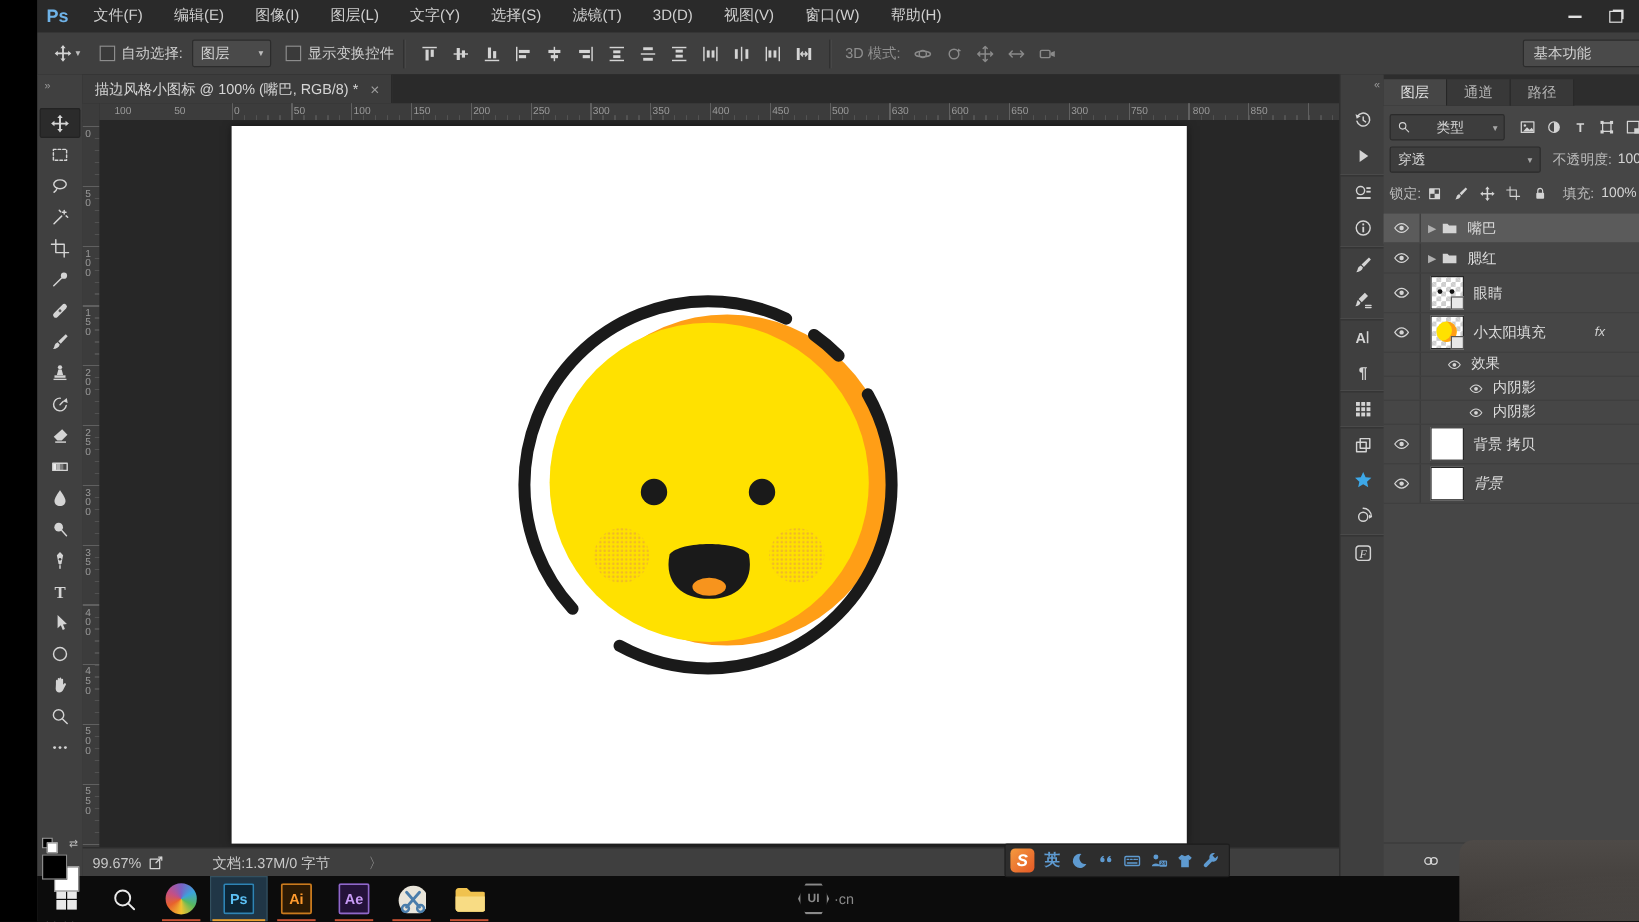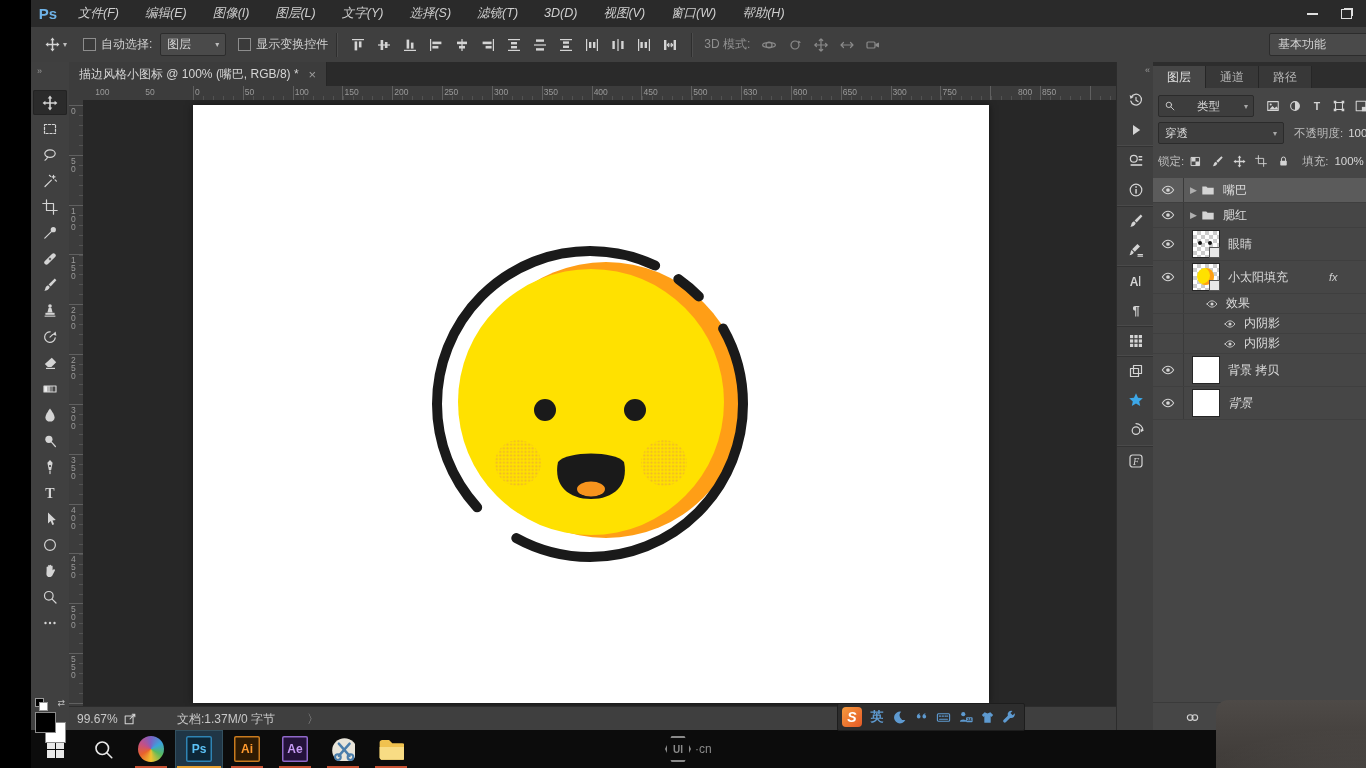--- a/index.html
+++ b/index.html
@@ -12,21 +12,21 @@
   svg .fl{fill:#d4d4d4;}
   svg .bl{fill:#5e9ad0;}
   svg .stb{fill:none;stroke:#5e9ad0;stroke-width:1.2;stroke-linecap:round;}
   svg .stw{fill:none;stroke:#e9e9e9;stroke-width:1.3;stroke-linecap:round;}
   svg .flw{fill:#e9e9e9;}
   .dim .st{stroke:#8a8a8a;} .dim .fl{fill:#8a8a8a;}
 
   
   .menubar{left:0;top:0;width:1366px;height:27px;background:#2a2a2a;display:flex;align-items:center;}
   .ps-logo{width:34px;text-align:center;font-weight:bold;font-size:15px;color:#6fb3e8;}
-  .menu-item{padding:0 13px;line-height:27px;color:#cfcfcf;font-size:12.5px;cursor:default;font-style:italic;}
+  .menu-item{padding:0 13px;line-height:27px;color:#cfcfcf;font-size:12.5px;cursor:default;}
   .win-controls{margin-left:auto;display:flex;height:27px;}
   .wc{width:34px;height:27px;display:flex;align-items:center;justify-content:center;color:#e0e0e0;}
   .wc-min i{display:block;width:11px;height:2px;background:#e0e0e0;}
   .wc-rest i{display:block;width:9px;height:8px;border:1px solid #e0e0e0;box-shadow:2px -2px 0 -1px #e0e0e0;}
   .wc-close{font-size:15px;}
 
   
   .optionsbar{left:0;top:27px;width:1366px;height:35px;background:#3f3f3f;border-bottom:1px solid #262626;
               display:flex;align-items:center;}
   .ob-sep{width:1px;height:24px;background:#2e2e2e;margin:0 8px;box-shadow:1px 0 0 #4c4c4c;}
@@ -580,21 +580,21 @@
       <span class="rlabel" style="left: 410.98px;">300</span>
       <span class="rlabel" style="left: 460.81px;">350</span>
       <span class="rlabel" style="left: 510.64px;">400</span>
       <span class="rlabel" style="left: 560.47px;">450</span>
       <span class="rlabel" style="left: 610.3px;">500</span>
       <span class="rlabel" style="left: 660.13px;">630</span>
       <span class="rlabel" style="left: 709.96px;">600</span>
       <span class="rlabel" style="left: 759.79px;">650</span>
       <span class="rlabel" style="left: 809.62px;">300</span>
       <span class="rlabel" style="left: 859.45px;">750</span>
-      <span class="rlabel" style="left: 935px;">800</span>
+      <span class="rlabel" style="left: 911px;">800</span>
       <span class="rlabel" style="left: 959.11px;">850</span>
     </div>
   <div class="abs ruler-left" id="ruler-left">
       <span class="rlabel" style="top: 7px;">0</span>
       <span class="rlabel" style="top: 56.83px;">5<br>0</span>
       <span class="rlabel" style="top: 106.66px;">1<br>0<br>0</span>
       <span class="rlabel" style="top: 156.49px;">1<br>5<br>0</span>
       <span class="rlabel" style="top: 206.32px;">2<br>0<br>0</span>
       <span class="rlabel" style="top: 256.15px;">2<br>5<br>0</span>
       <span class="rlabel" style="top: 305.98px;">3<br>0<br>0</span>

